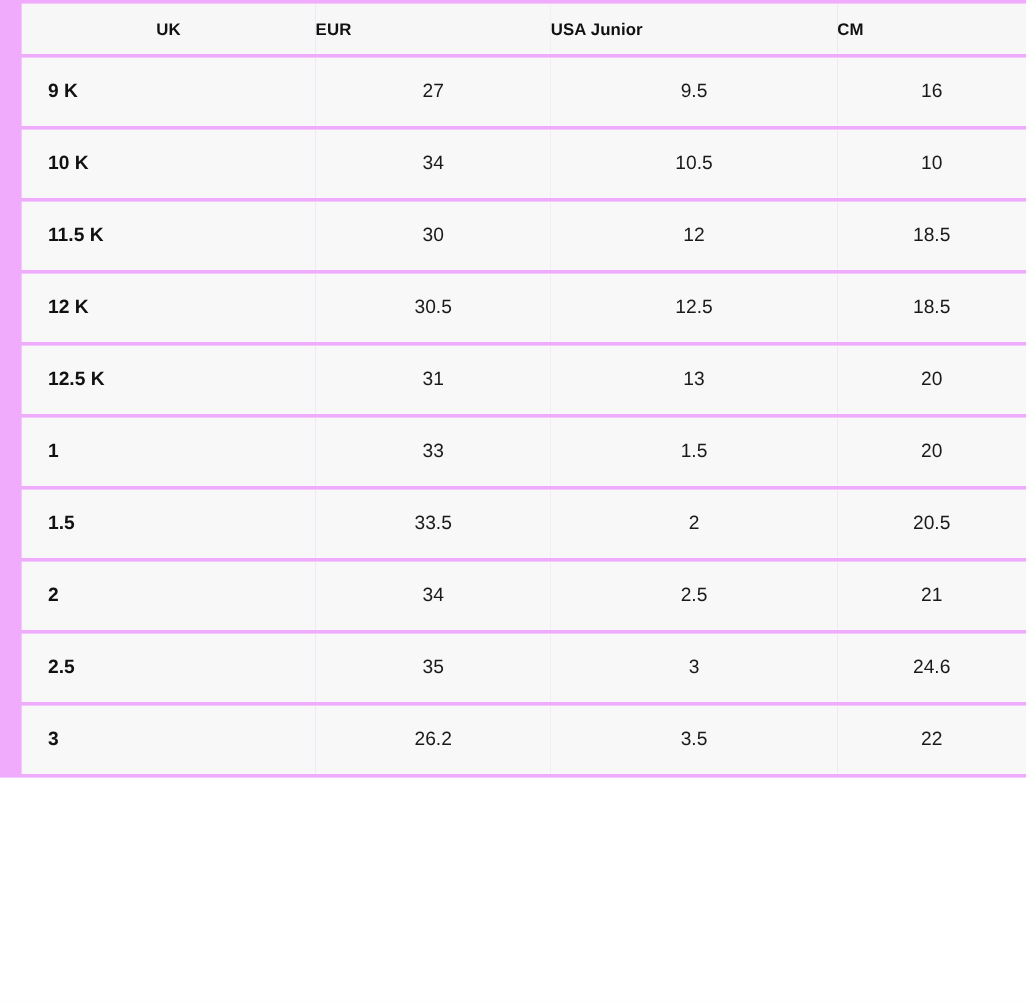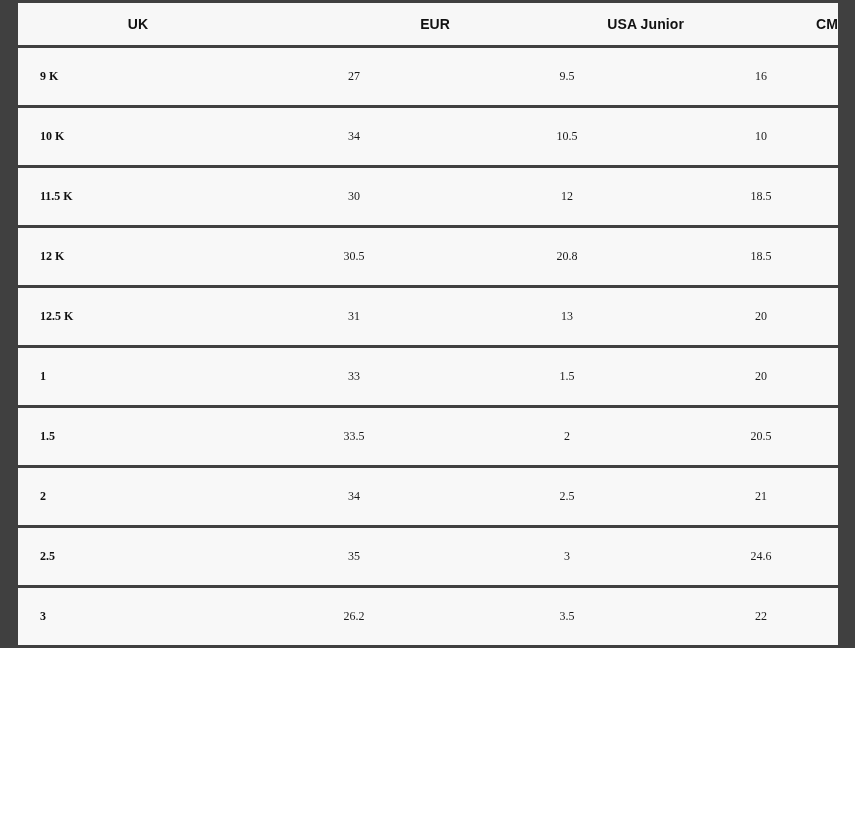--- a/index.html
+++ b/index.html
@@ -13,57 +13,55 @@
     overflow: hidden;
     font-family: "Liberation Sans", sans-serif;
     color: #111111;
     -webkit-font-smoothing: antialiased;
   }
 
   .size-chart {
     width: 855px;
     box-sizing: border-box;
     padding-left: 18px;
-    padding-right: 17px;
-    background: #404040;
+    background: #f0abfc;
   }
 
   .size-table {
     width: 100%;
     border-collapse: separate;
     border-spacing: 0 3px;
     table-layout: fixed;
   }
 
   .size-table thead th {
     background: #f7f7f7;
     font-size: 14px;
     font-weight: 700;
     color: #111111;
     height: 42px;
     padding: 0;
-    text-align: right;
+    text-align: left;
     vertical-align: middle;
     letter-spacing: 0.1px;
   }
 
   .size-table thead th.col-uk {
     text-align: center;
   }
 
   .size-table tbody td {
     background: #f8f8f8;
     height: 57px;
     padding: 0;
-    font-size: 12px;
+    font-size: 16px;
     font-weight: 400;
     color: #1a1a1a;
     text-align: center;
     vertical-align: middle;
-    font-family: Liberation Serif, serif;
   }
 
   .size-table tbody td.cell-uk {
     text-align: left;
     padding-left: 22px;
     font-weight: 700;
     color: #111111;
   }
 
   
@@ -106,21 +104,21 @@
         </tr>
         <tr>
           <td class="cell-uk">11.5 K</td>
           <td class="cell-eur">30</td>
           <td class="cell-usa">12</td>
           <td class="cell-cm">18.5</td>
         </tr>
         <tr>
           <td class="cell-uk">12 K</td>
           <td class="cell-eur">30.5</td>
-          <td class="cell-usa">20.8</td>
+          <td class="cell-usa">12.5</td>
           <td class="cell-cm">18.5</td>
         </tr>
         <tr>
           <td class="cell-uk">12.5 K</td>
           <td class="cell-eur">31</td>
           <td class="cell-usa">13</td>
           <td class="cell-cm">20</td>
         </tr>
         <tr>
           <td class="cell-uk">1</td>

